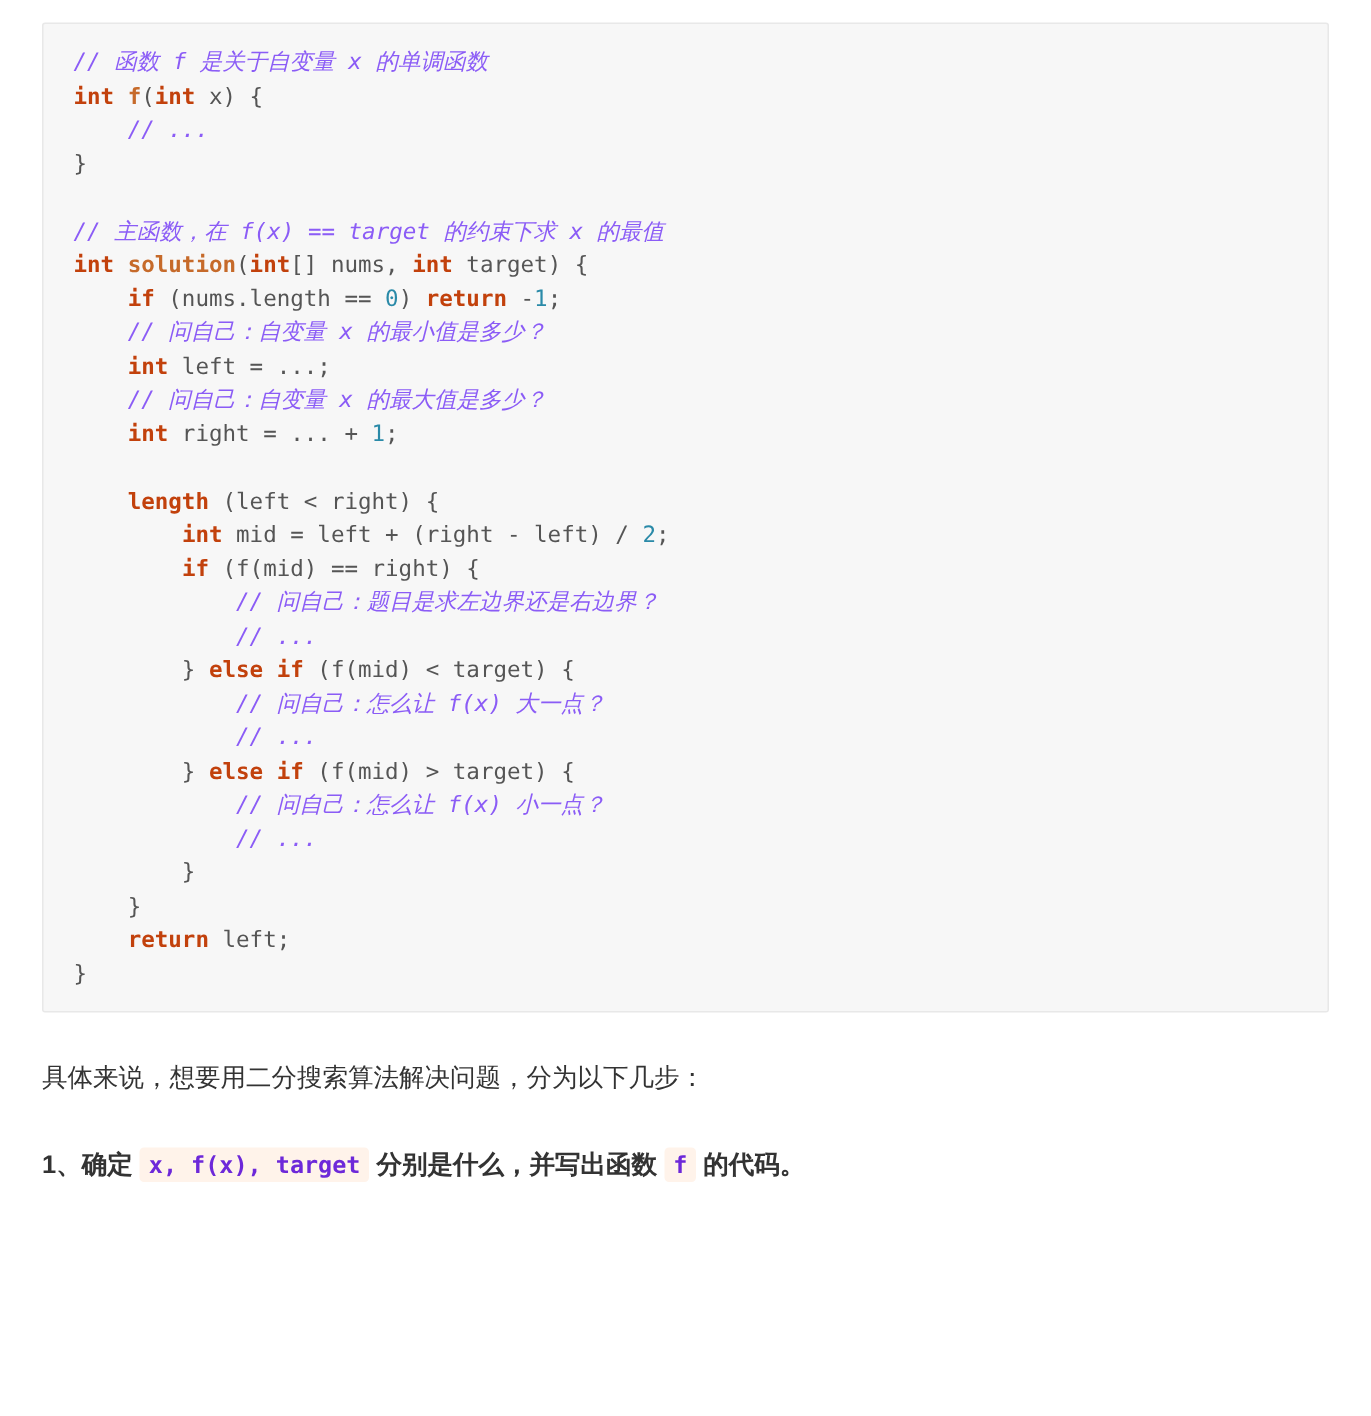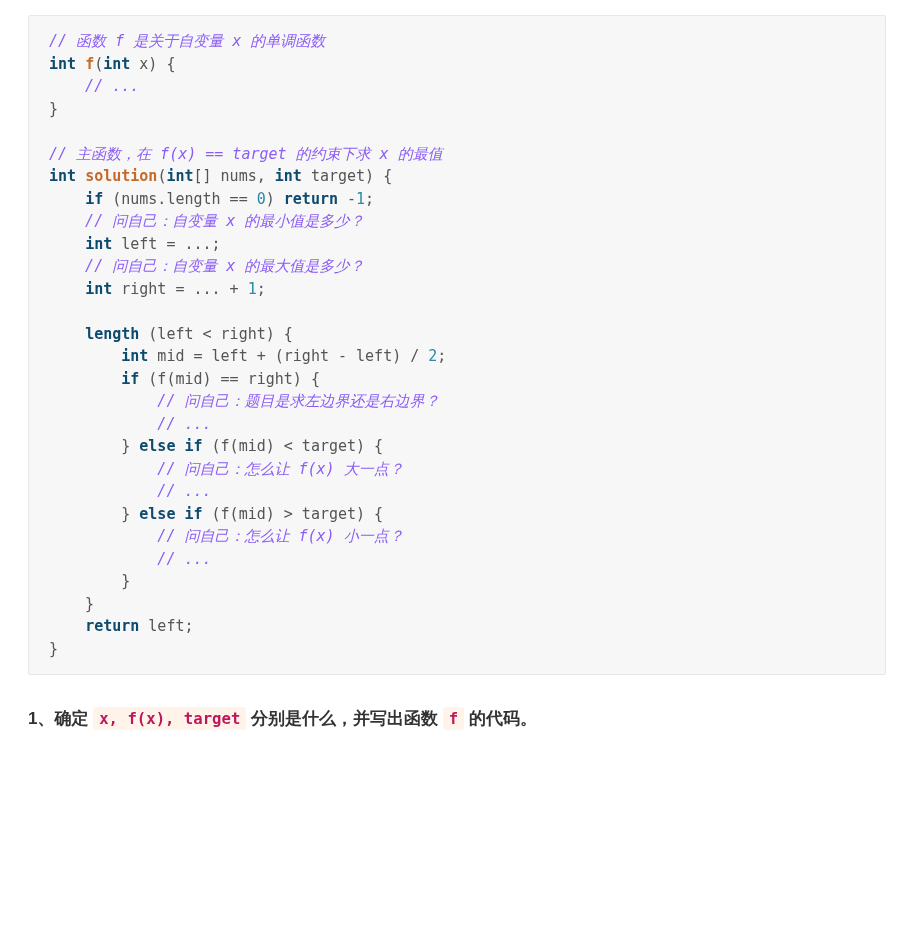--- a/index.html
+++ b/index.html
@@ -21,37 +21,37 @@
     padding: 14px 20px 14px 20px;
     font-family: "Consolas", "Menlo", "Monaco", monospace;
     font-size: 15px;
     line-height: 1.5;
     white-space: pre;
     overflow-x: auto;
     color: #333;
     margin-bottom: 28px;
   }
   .tok-comment { color: #8b5cf6; font-style: italic; }
-  .tok-keyword { color: #0c4a6e; font-weight: bold; }
+  .tok-keyword { color: #c2410c; font-weight: bold; }
   .tok-func { color: #c66a2a; font-weight: bold; }
   .tok-num { color: #2a8aa8; }
   .tok-plain { color: #555; }
 
   .para {
     font-size: 17px;
     line-height: 1.9;
     color: #333;
     margin: 0 0 26px 0;
   }
   .para.bold { font-weight: bold; }
 
   .inline-code {
     font-family: "Consolas", "Menlo", "Monaco", monospace;
     background: #fff3ea;
-    color: #be185d;
+    color: #6d28d9;
     font-size: 0.92em;
     padding: 2px 6px;
     border-radius: 3px;
     font-weight: bold;
     text-align: center;
   }
 </style>
 </head>
 <body>
 
@@ -79,20 +79,21 @@
 <span class="tok-comment">            // 问自己：怎么让 f(x) 大一点？</span>
 <span class="tok-comment">            // ...</span>
 <span class="tok-plain">        } </span><span class="tok-keyword">else if</span><span class="tok-plain"> (f(mid) &gt; target) {</span>
 <span class="tok-comment">            // 问自己：怎么让 f(x) 小一点？</span>
 <span class="tok-comment">            // ...</span>
 <span class="tok-plain">        }</span>
 <span class="tok-plain">    }</span>
 <span class="tok-plain">    </span><span class="tok-keyword">return</span><span class="tok-plain"> left;</span>
 <span class="tok-plain">}</span></pre>
 
+<p class="para">具体来说，想要用二分搜索算法解决问题，分为以下几步：</p>
 
 <p class="para bold">
   <span>1、确定 </span><span class="inline-code">x, f(x), target</span><span> 分别是什么，并写出函数 </span><span class="inline-code">f</span><span> 的代码。</span>
 </p>
 
 
 
 </div>
 
 </body></html>

